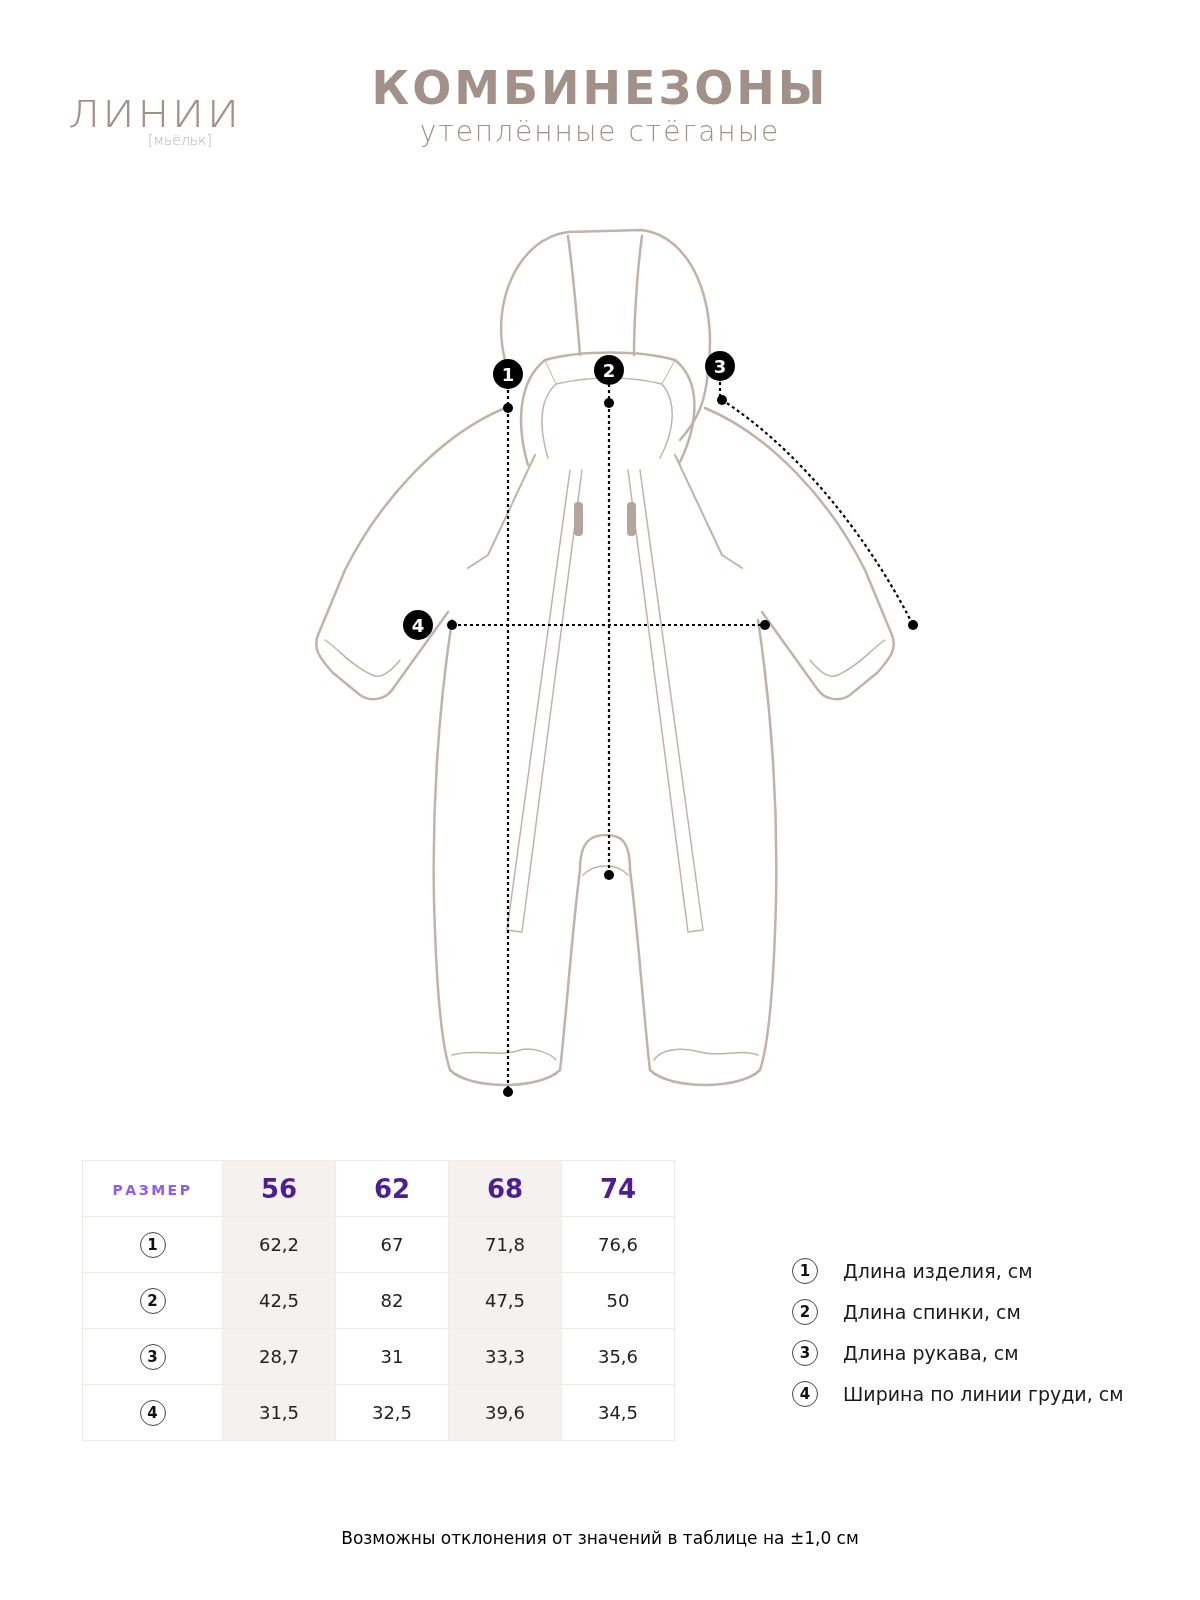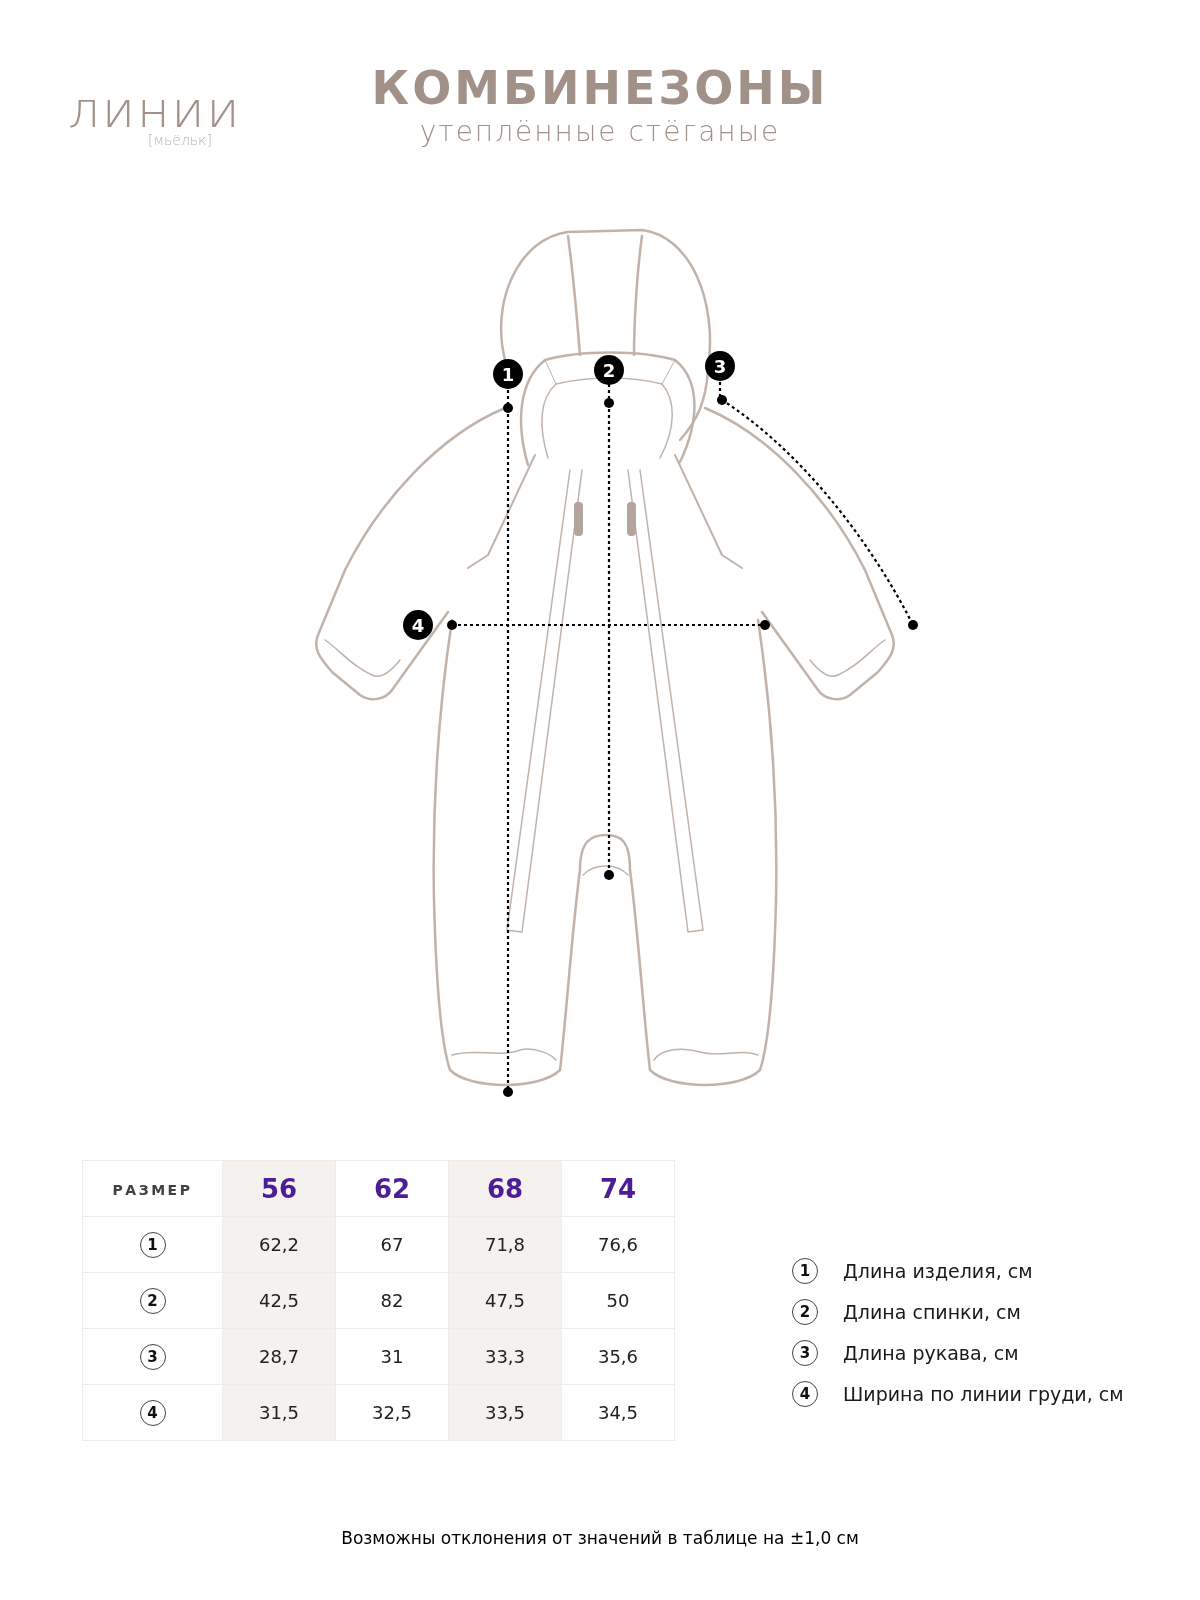--- a/index.html
+++ b/index.html
@@ -11,21 +11,21 @@
   .logo-sub { position:absolute; left:80px; top:52px; font-size:14px; color:#bcaea7; font-weight:300; }
   .title { position:absolute; left:0; width:1200px; text-align:center; color:#a29189; }
   .title-main { top:60px; font-size:46px; font-weight:bold; letter-spacing:3px; line-height:56px; }
   .title-sub { top:104px; font-size:28px; font-weight:300; letter-spacing:2px; line-height:56px; }
   .illustration { position:absolute; left:0; top:200px; width:1200px; height:920px; }
   table.size-table { position:absolute; left:82px; top:1160px; border-collapse:collapse; }
   table.size-table td { width:112px; height:55px; text-align:center; vertical-align:middle;
          border:1px solid #efebe9; font-size:18px; color:#222; padding:0; }
   table.size-table td.rowhead { width:139px; }
   table.size-table td.shade { background:#f5f1ef; }
-  .hdr-label { font-size:14px; letter-spacing:2.5px; color:#404040; font-weight:bold; }
+  .hdr-label { font-size:14px; letter-spacing:2.5px; color:#8b5cf6; font-weight:bold; }
   .age-label { font-size:12px; letter-spacing:2px; color:#a29189; line-height:16px; }
   .size-val { font-size:26px; font-weight:bold; color:#4c1d95; }
   .age-val { font-size:19px; color:#bfb1aa; font-weight:300; }
   .circ { display:inline-block; width:24px; height:24px; border:1.5px solid #444; border-radius:50%;
           font-size:15px; font-weight:bold; line-height:24px; text-align:center; color:#111; }
   .legend { position:absolute; left:792px; top:1250px; }
   .legend-item { display:flex; align-items:center; height:41px; }
   .legend-item .circ { margin-right:14px; }
   .legend-text { font-size:19px; color:#1a1a1a;margin-left:11px; }
   .note { position:absolute; left:0; width:1200px; top:1528px; text-align:center; font-size:17px; color:#000000; }
@@ -141,21 +141,21 @@
     <td class="rowhead"><span class="circ">3</span></td>
     <td class="shade">28,7</td>
     <td>31</td>
     <td class="shade">33,3</td>
     <td>35,6</td>
   </tr>
   <tr>
     <td class="rowhead"><span class="circ">4</span></td>
     <td class="shade">31,5</td>
     <td>32,5</td>
-    <td class="shade">33,5</td>
+    <td class="shade">39,6</td>
     <td>34,5</td>
   </tr>
 </tbody>
   </table>
 
 <div class="legend">
   <div class="legend-item">
     <span class="circ">1</span>
     <span class="legend-text">Длина изделия, см</span>
   </div>

